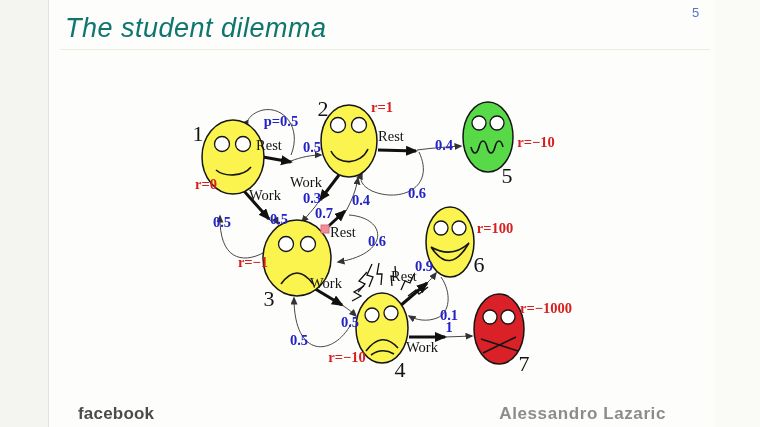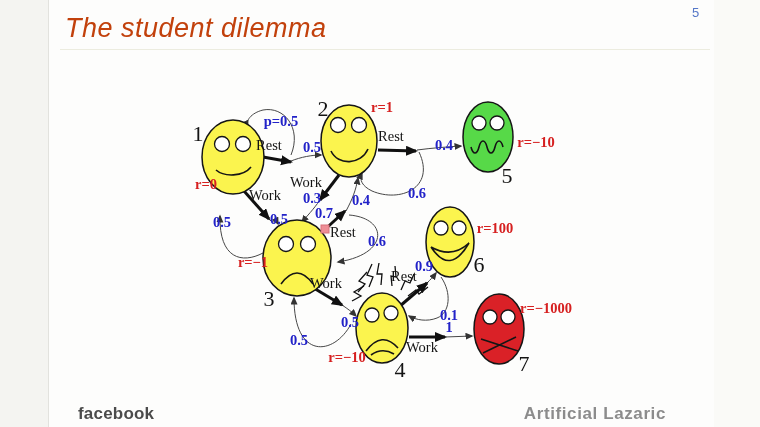--- a/index.html
+++ b/index.html
@@ -3,21 +3,21 @@
 <meta charset="utf-8">
 <style>
   html,body{margin:0;padding:0;}
   body{width:760px;height:427px;overflow:hidden;background:#f4f4f1;
        font-family:"Liberation Sans",sans-serif;}
   .stage{position:relative;width:760px;height:427px;background:#f4f4f1;}
   .slide{position:absolute;left:48px;top:0;width:665px;height:427px;
          background:#fdfdfc;border-left:1px solid #e2e2de;border-right:1px solid #e9e9e5;}
   .right-strip{position:absolute;left:714px;top:0;width:46px;height:427px;background:#fafaf7;}
   .title{position:absolute;left:65px;top:13px;font-style:italic;font-size:27px;
-         color:#c2410c;letter-spacing:0.5px;}
+         color:#0f766e;letter-spacing:0.5px;}
   .title-rule{position:absolute;left:60px;top:49px;width:650px;height:1px;background:#ececdf;}
   .page-num{position:absolute;left:692px;top:5px;font-size:13px;color:#5577c8;}
   .footer{position:absolute;left:48px;right:52px;top:402px;height:20px;font-size:17px;}
   .fb-brand{position:absolute;left:30px;top:2px;color:#4b4b4b;font-weight:bold;letter-spacing:0.2px;}
   .fb-suffix{position:absolute;left:92px;top:2px;color:#a2a2a0;}
   .author{position:absolute;right:42px;top:2px;color:#8c8c8c;font-weight:bold;letter-spacing:0.6px;}
   svg{position:absolute;left:0;top:0;}
   text{font-family:"Liberation Serif",serif;}
   .snum{fill:#141414;font-size:22px;}
   .srew{fill:#d62020;font-weight:bold;font-size:14.5px;}
@@ -179,15 +179,15 @@
       <text class="pblue" x="424" y="271" text-anchor="middle">0.9</text>
       <text class="pblue" x="449" y="320" text-anchor="middle">0.1</text>
       <text class="pblue" x="449" y="332" text-anchor="middle">1</text>
     </g>
 
     <rect x="321" y="225" width="8" height="8" fill="#ee8e96" stroke="#d8707b" stroke-width="1"></rect>
   </svg>
 
   <div class="footer">
     <span class="fb-brand">facebook</span>
-    <span class="author">Artificial Lazaric</span>
+    <span class="author">Alessandro Lazaric</span>
   </div>
 </div>
 
 </body></html>

